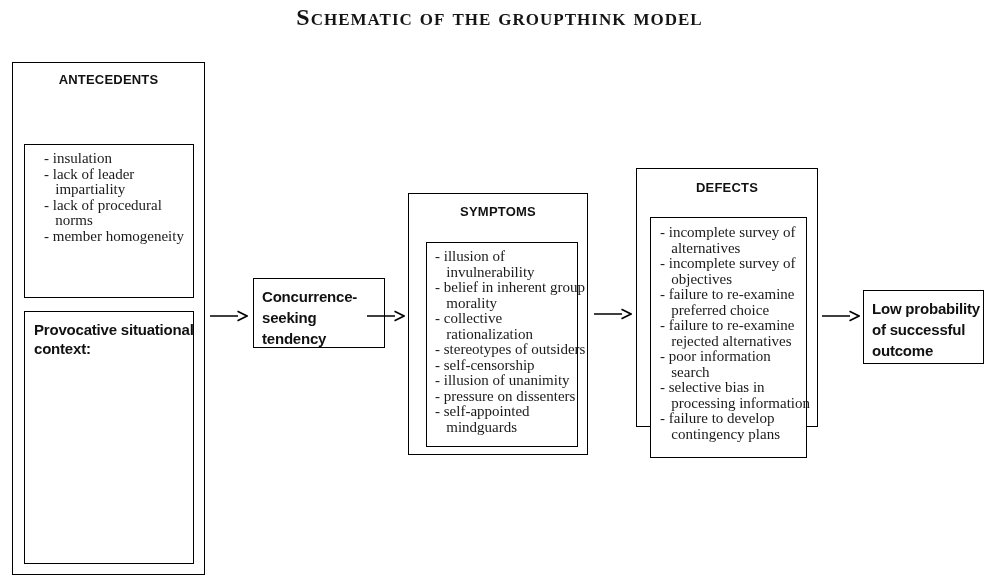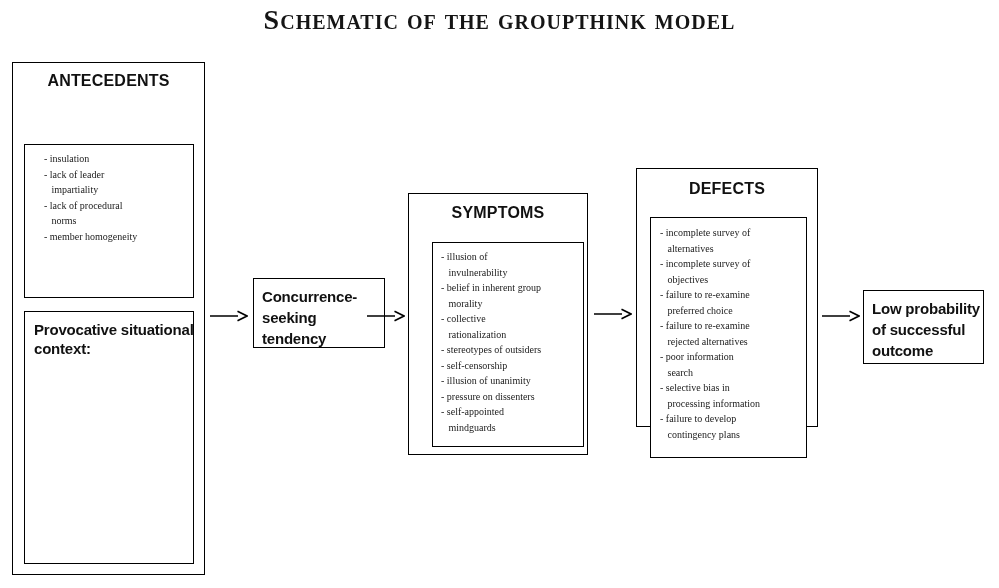--- a/index.html
+++ b/index.html
@@ -4,50 +4,50 @@
 <style>
   html,body{margin:0;padding:0;background:#fff;}
   .canvas{
     position:relative;width:999px;height:588px;background:#ffffff;
     font-family:"Liberation Sans",sans-serif;color:#111;overflow:hidden;
   }
   .title{
     position:absolute;left:0;right:0;top:4px;margin:0;
     text-align:center;
     font-family:"Liberation Serif",serif;
-    font-variant:small-caps;font-weight:700;font-size:28px;letter-spacing:1px;color:#151515;
+    font-variant:small-caps;font-weight:700;font-size:24px;letter-spacing:1px;color:#151515;
   }
   .box{position:absolute;border:1px solid #000;background:#fff;box-sizing:border-box;}
-  .hdr{font-weight:700;font-size:16px;text-align:center;letter-spacing:.2px;}
+  .hdr{font-weight:700;font-size:13px;text-align:center;letter-spacing:.2px;}
   .subhdr{
     font-weight:700;font-size:15px;line-height:19px;white-space:pre;
     padding:8px 0 0 9px;letter-spacing:-.2px;
   }
   .blocklabel{
     font-weight:700;font-size:15px;line-height:21px;white-space:pre;
     padding:7px 0 0 8px;letter-spacing:-.2px;
   }
   .list{
-    font-family:"Liberation Serif",serif;font-size:10px;line-height:15.5px;
+    font-family:"Liberation Serif",serif;font-size:15px;line-height:15.5px;
     white-space:pre;color:#1a1a1a;
   }
   
   #antecedents{left:12px;top:62px;width:193px;height:513px;}
   #antecedents .hdr{margin-top:9px;}
   #cohesiveness{left:11px;top:38px;width:170px;height:31px;}
   #cohesiveness .blocklabel{padding:6px 0 0 9px;}
   #structural{left:11px;top:81px;width:170px;height:154px;}
   #structural .list{padding:6px 0 0 19px;}
   #provocative{left:11px;top:248px;width:170px;height:253px;}
   #provocative .list{padding:7px 0 0 19px;}
   
   #concurrence{left:253px;top:278px;width:132px;height:70px;}
   #symptoms{left:408px;top:193px;width:180px;height:262px;}
   #symptoms .hdr{margin-top:10px;}
-  #symptoms-inner{left:23px;top:48px;width:152px;height:205px;}
+  #symptoms-inner{left:17px;top:48px;width:152px;height:205px;}
   #symptoms-inner .list{padding:6px 0 0 8px;}
   #defects{left:636px;top:168px;width:182px;height:259px;}
   #defects .hdr{margin-top:11px;}
   #defects-inner{left:13px;top:48px;width:157px;height:241px;}
   #defects-inner .list{padding:7px 0 0 9px;}
   #outcome{left:863px;top:290px;width:121px;height:74px;}
   .arrow{position:absolute;width:38px;height:16px;}
   #arrow1{left:210px;top:308px;}
   #arrow2{left:367px;top:308px;}
   #arrow3{left:594px;top:306px;}

